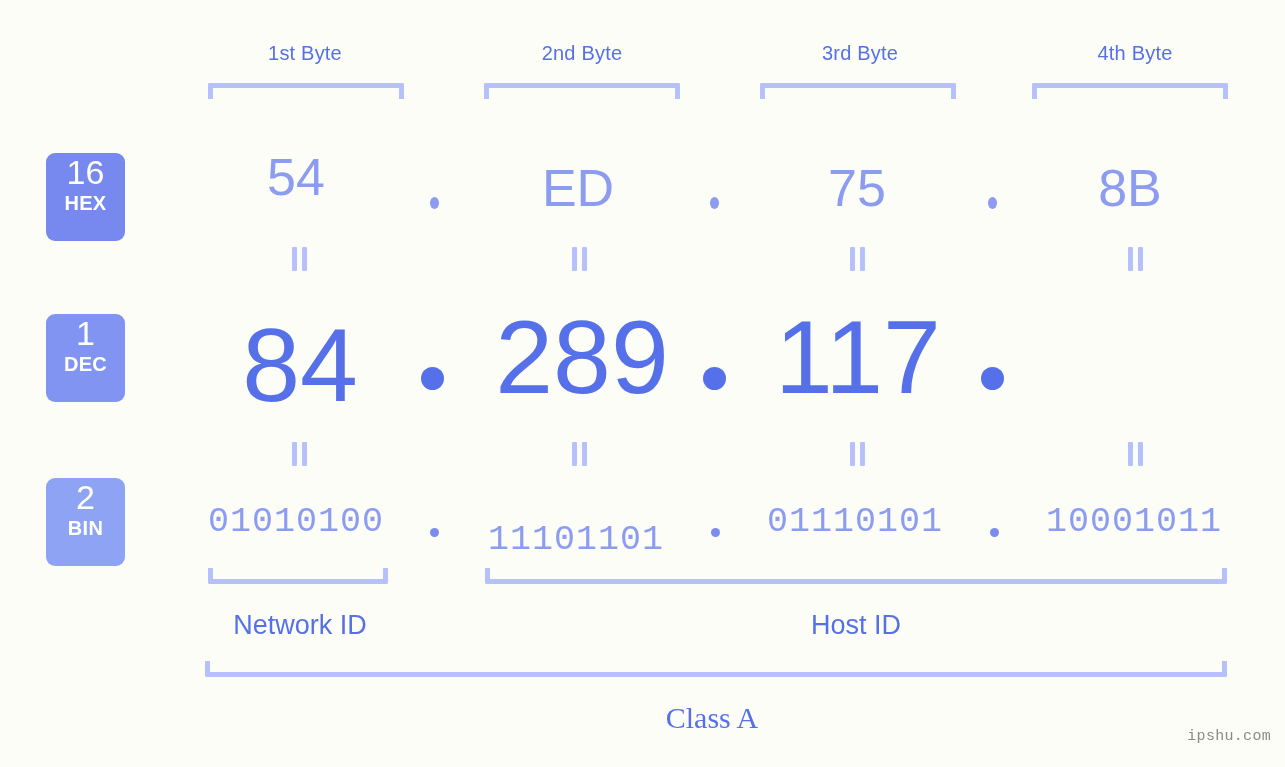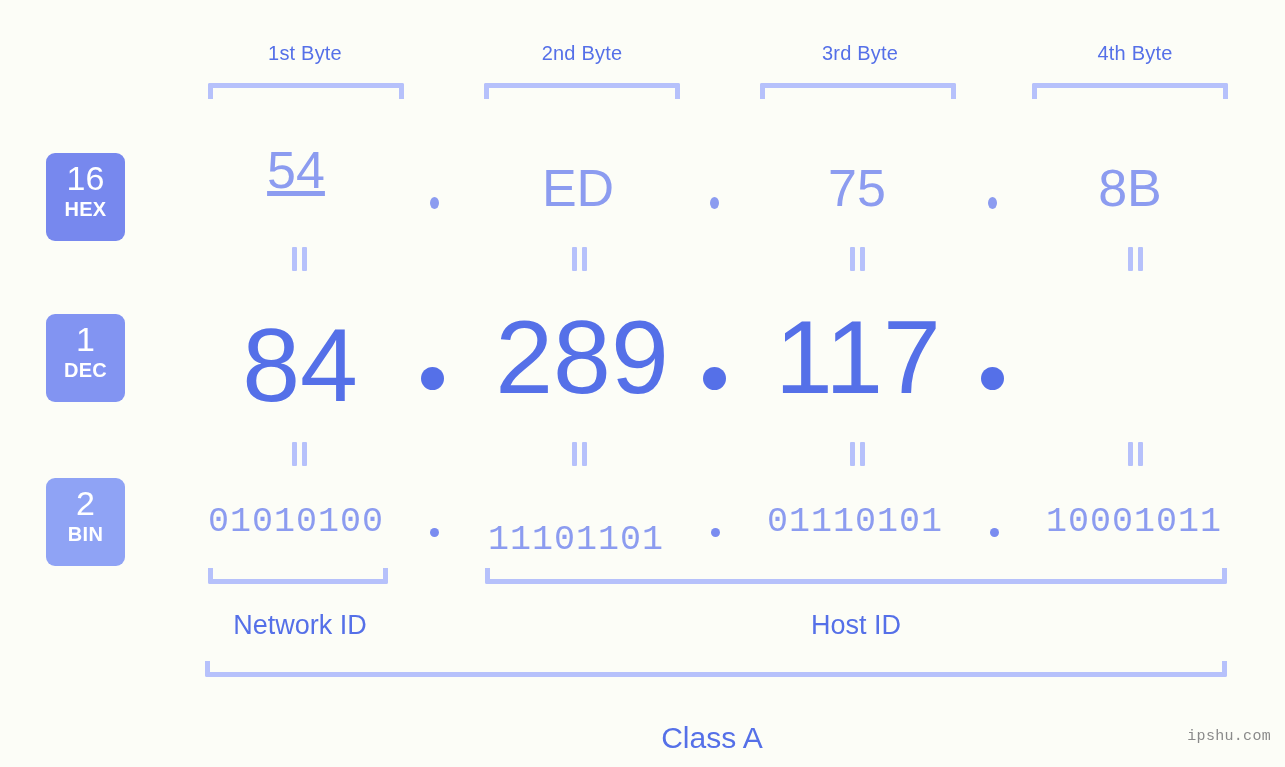--- a/index.html
+++ b/index.html
@@ -57,21 +57,20 @@
 
   
   .base-badge {
     position: absolute;
     left: 46px;
     width: 79px;
     border-radius: 9px;
     color: #ffffff;
     text-align: center;
     box-sizing: border-box;
-    padding-top: 6px;
   }
   .base-badge .num {
     display: block;
     font-size: 34px;
     line-height: 38px;
     font-weight: 400;
   }
   .base-badge .abbr {
     display: block;
     font-size: 20px;
@@ -185,21 +184,21 @@
   </div>
   <div class="base-badge" style="top:314px; height:88px; background:#8294f2;">
     <span class="num">1</span>
     <span class="abbr">DEC</span>
   </div>
   <div class="base-badge" style="top:478px; height:88px; background:#8fa3f5;">
     <span class="num">2</span>
     <span class="abbr">BIN</span>
   </div>
 
-  <div class="val hex-val" style="left:196px; top:140px; width:200px;text-decoration:underline;">54</div>
+  <div class="val hex-val" style="left:196px; top:147px; width:200px;">54</div>
   <div class="dot dot-hex" style="left:430px; top:197px;"></div>
   <div class="val hex-val" style="left:478px; top:158px; width:200px;">ED</div>
   <div class="dot dot-hex" style="left:710px; top:197px;"></div>
   <div class="val hex-val" style="left:757px; top:158px; width:200px;">75</div>
   <div class="dot dot-hex" style="left:988px; top:197px;"></div>
   <div class="val hex-val" style="left:1030px; top:158px; width:200px;">8B</div>
 
   <div class="eq" style="left:291px; top:247px;"></div>
   <div class="eq" style="left:571px; top:247px;"></div>
   <div class="eq" style="left:849px; top:247px;"></div>
@@ -225,17 +224,17 @@
   <div class="dot dot-bin" style="left:990px; top:528px;"></div>
   <div class="val bin-val" style="left:1018px; top:500px; width:232px;">10001011</div>
 
   <div class="bracket-bottom" style="left:208px; top:568px; width:180px;"></div>
   <div class="bracket-bottom" style="left:485px; top:568px; width:742px;"></div>
 
   <div class="id-label" style="left:736px; top:608px; width:240px;">Host ID</div>
   <div class="id-label" style="left:180px; top:608px; width:240px;">Network ID</div>
 
   <div class="bracket-bottom" style="left:205px; top:661px; width:1022px;"></div>
-  <div class="class-label" style="left:592px; top:719px; width:240px;">Class A</div>
+  <div class="class-label" style="left:592px; top:699px; width:240px;font-family:Liberation Serif, serif;">Class A</div>
 
   <div class="watermark">ipshu.com</div>
 
 </div>
 
 </body></html>

